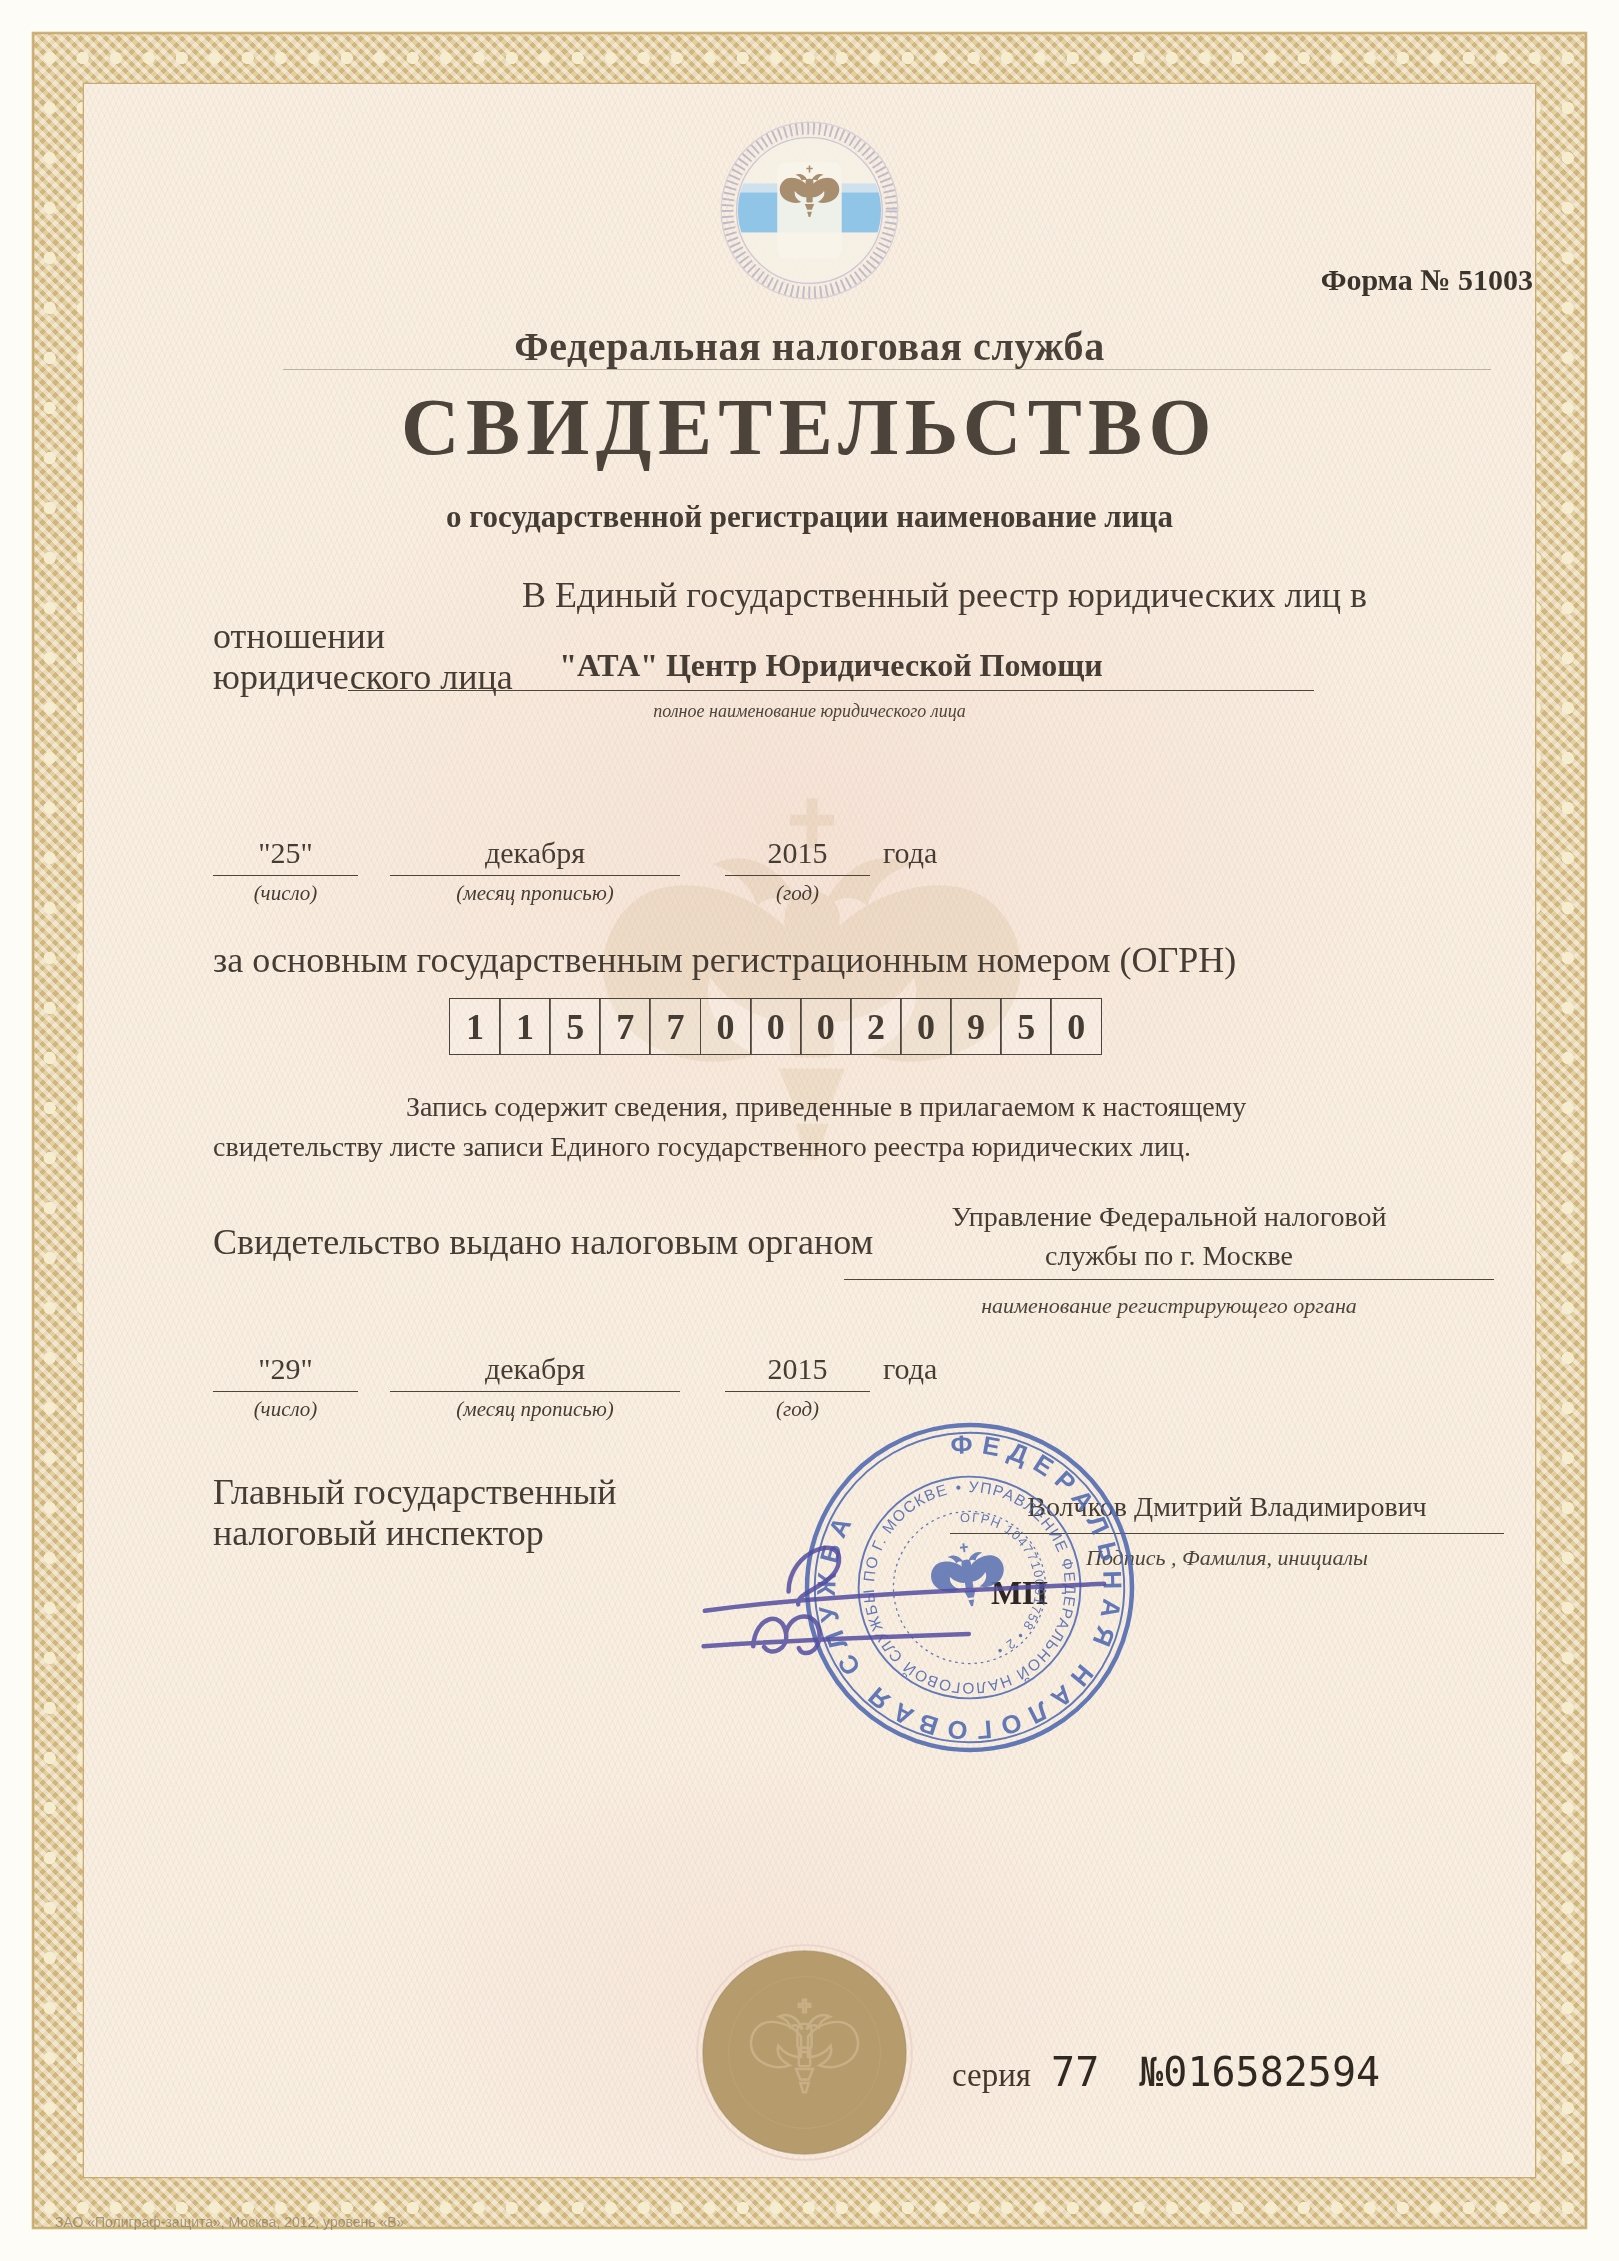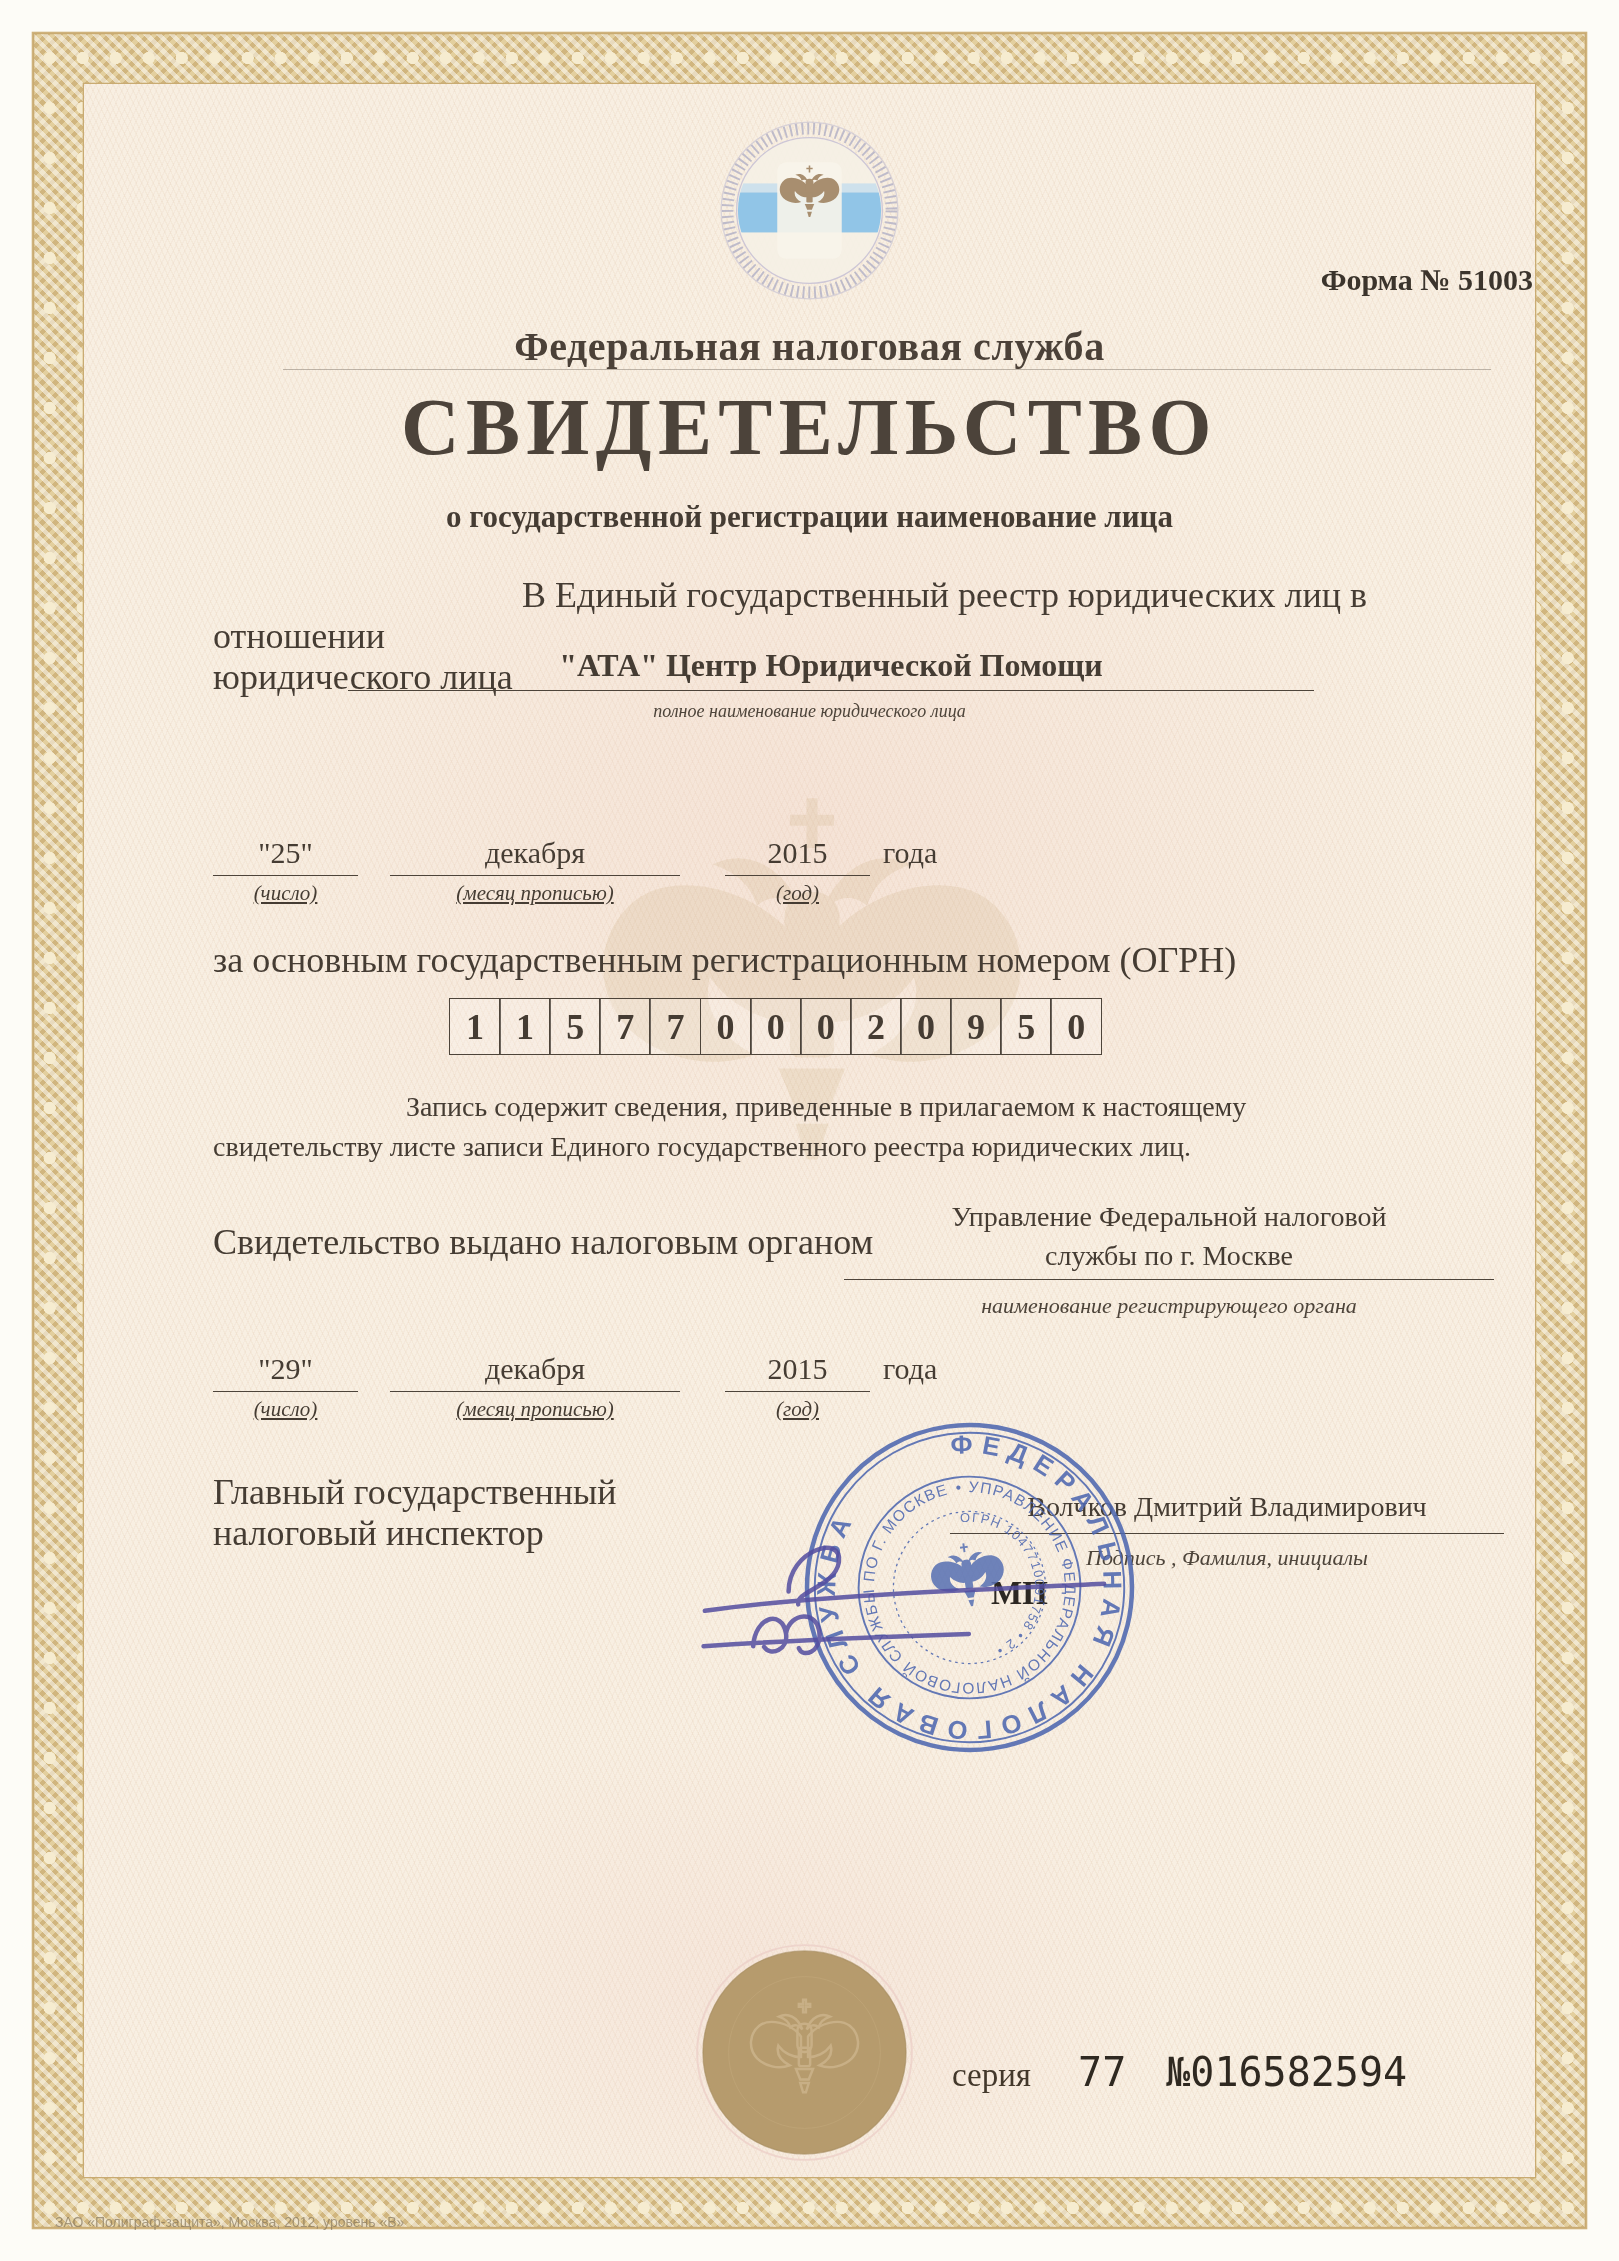--- a/index.html
+++ b/index.html
@@ -30,21 +30,21 @@
   }
   .abs{position:absolute;}
   .center{left:0;width:1619px;text-align:center;}
   .b{font-weight:bold;}
   .body-text{font-size:36px;line-height:41px;}
   .caption{font-size:18px;font-style:italic;color:#4d443a;}
   .rule{background:rgba(108,98,88,.42);height:1.3px;}
   .u3{border-bottom:1.9px solid #4d443a;}
   .fld{display:flex;flex-direction:column;align-items:center;}
   .fld-val{font-size:30px;line-height:36px;border-bottom:1.9px solid #4d443a;width:100%;text-align:center;padding-bottom:3.9px;}
-  .fld-cap{font-size:21px;font-style:italic;padding-top:5.2px;text-decoration:underline;}
+  .fld-cap{font-size:21px;font-style:italic;padding-top:5.2px;}
   .ogrn-row{display:flex;}
   .ogrn-cell{
     width:50px;height:55px;border:1.9px solid #4d443a;margin-left:-1.9px;
     display:flex;align-items:center;justify-content:center;
     font-size:36px;font-weight:bold;background:rgba(255,255,255,.18);
   }
   .ogrn-cell:first-child{margin-left:0;}
   .mono{font-family:"DejaVu Sans Mono",monospace;}
   svg text{font-family:"Liberation Sans",sans-serif;}
 </style>
@@ -217,20 +217,20 @@
   <svg class="abs" style="left:692px;top:1940px" width="225" height="225" viewBox="0 0 350 350">
     <circle cx="175" cy="175" r="167" fill="none" stroke="#ecd0c8" stroke-width="3" opacity=".8"></circle>
     <circle cx="175" cy="175" r="158" fill="#b69b6d"></circle>
     <circle cx="175" cy="175" r="158" fill="none" stroke="#a38a5e" stroke-width="2" opacity=".6"></circle>
     <circle cx="175" cy="175" r="118" fill="none" stroke="#c2a87c" stroke-width="1.5" opacity=".6"></circle>
     <use href="#eagle" transform="translate(65,62) scale(1.1)" fill="none" stroke="#cab289" stroke-width="3.5" opacity=".9"></use>
   </svg>
 
   <div class="abs" style="top:2049px;left:952px;display:flex;align-items:baseline">
     <div style="font-size:33px;color:#43382b">серия</div>
-    <div class="mono" style="font-size:40px;color:#2f2921;margin-left:47px">77</div>
+    <div class="mono" style="font-size:40px;color:#2f2921;margin-left:20px">77</div>
     <div class="mono" style="font-size:40px;color:#2f2921;margin-left:40px">№016582594</div>
   </div>
 
   <div class="abs" style="top:2214px;left:55px;font-size:14px;font-family:'Liberation Sans',sans-serif;color:rgba(128,112,86,.65)">ЗАО «Полиграф-защита», Москва, 2012, уровень «В»</div>
 
 </div>
 
 
 </body></html>

